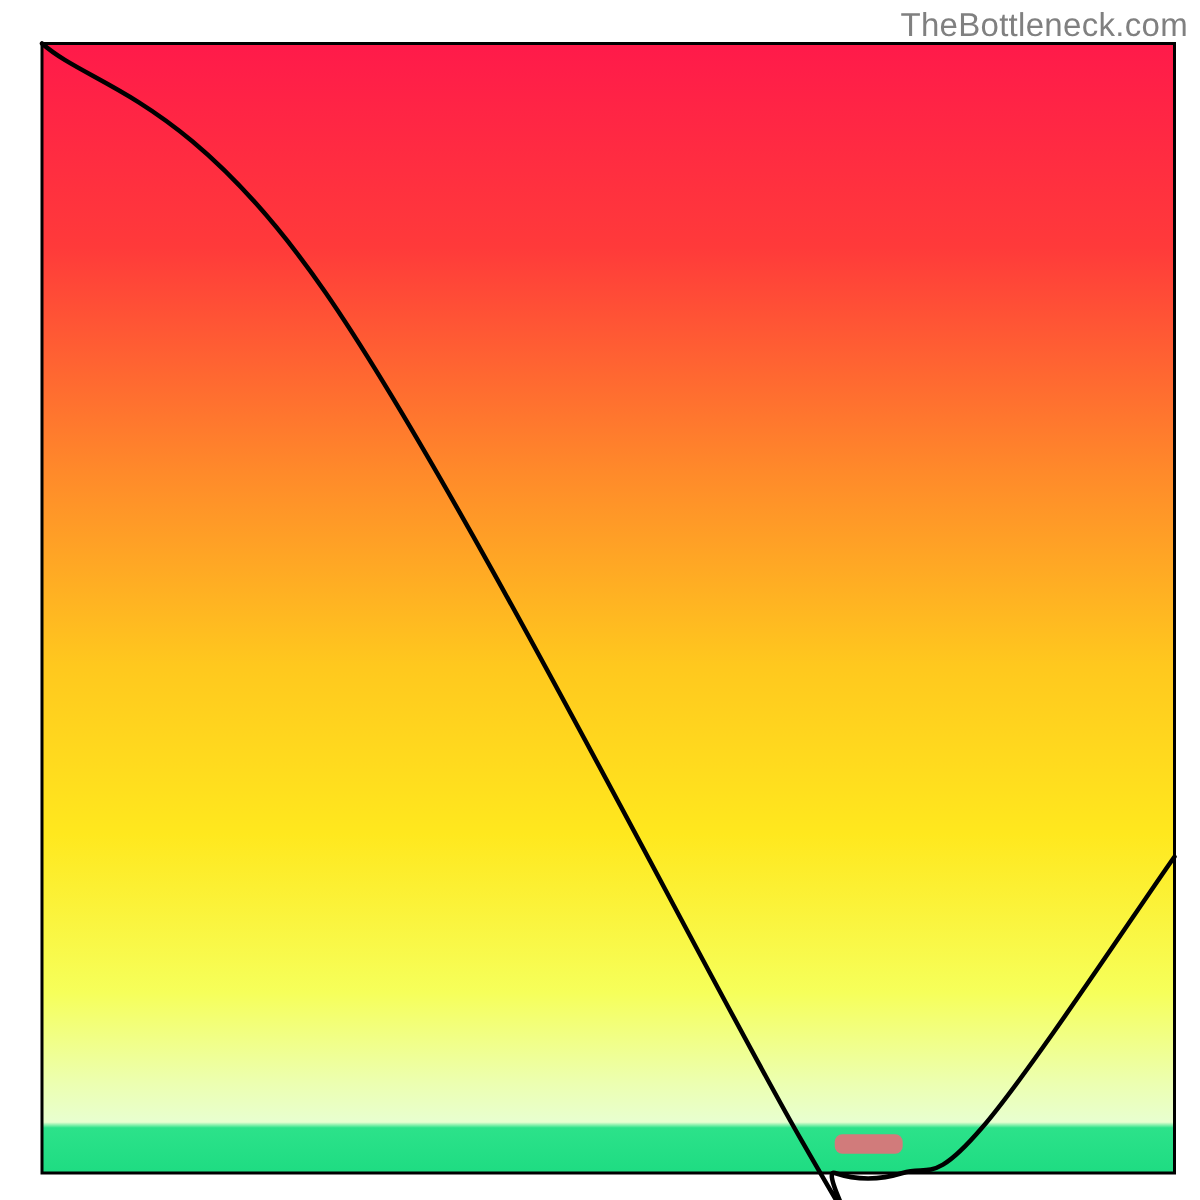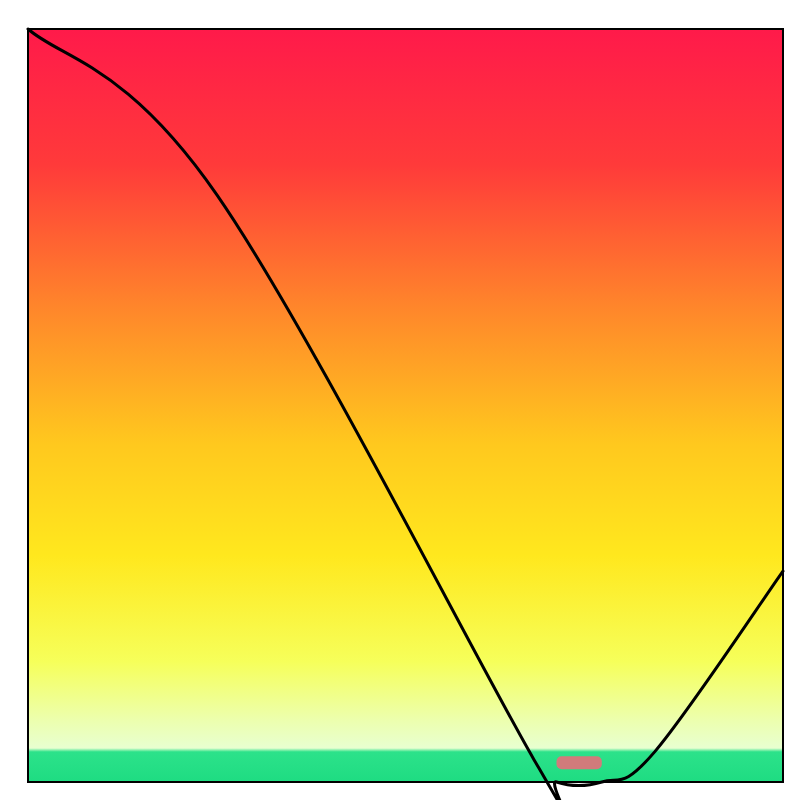--- a/index.html
+++ b/index.html
@@ -32,20 +32,21 @@
     top: 0;
     width: 800px;
     height: 800px;
   }
 </style>
 </head>
 <body>
 
 <div class="wrap">
 
+  <div class="watermark">TheBottleneck.com</div>
 
   <svg class="plot" viewBox="0 0 800 800">
     <defs>
       <linearGradient id="bg-grad" x1="0" y1="0" x2="0" y2="1">
           <stop offset="0.00%" stop-color="#ff1a4a"></stop>
           <stop offset="18.00%" stop-color="#ff3a3a"></stop>
           <stop offset="38.00%" stop-color="#ff8a2a"></stop>
           <stop offset="55.00%" stop-color="#ffc81e"></stop>
           <stop offset="70.00%" stop-color="#ffe81e"></stop>
           <stop offset="84.00%" stop-color="#f6ff5a"></stop>

